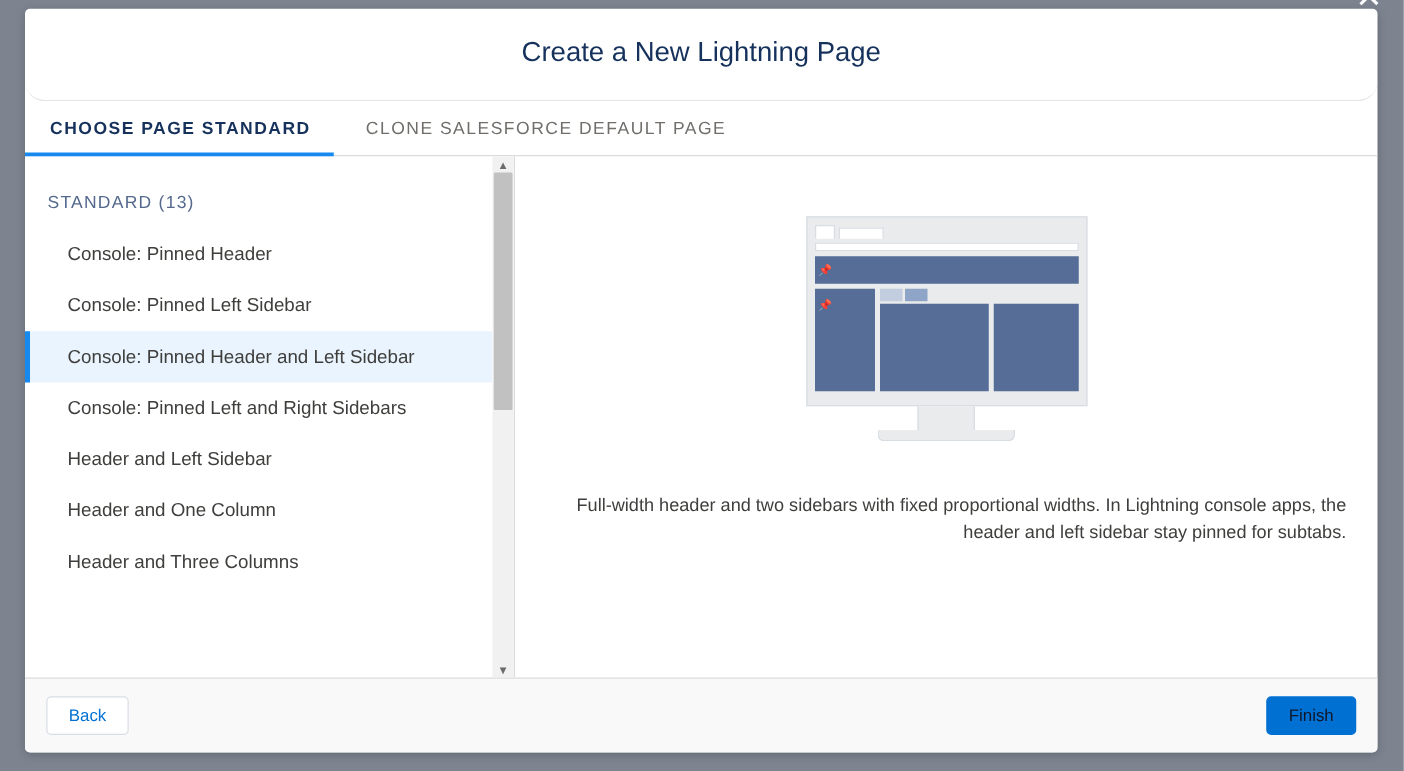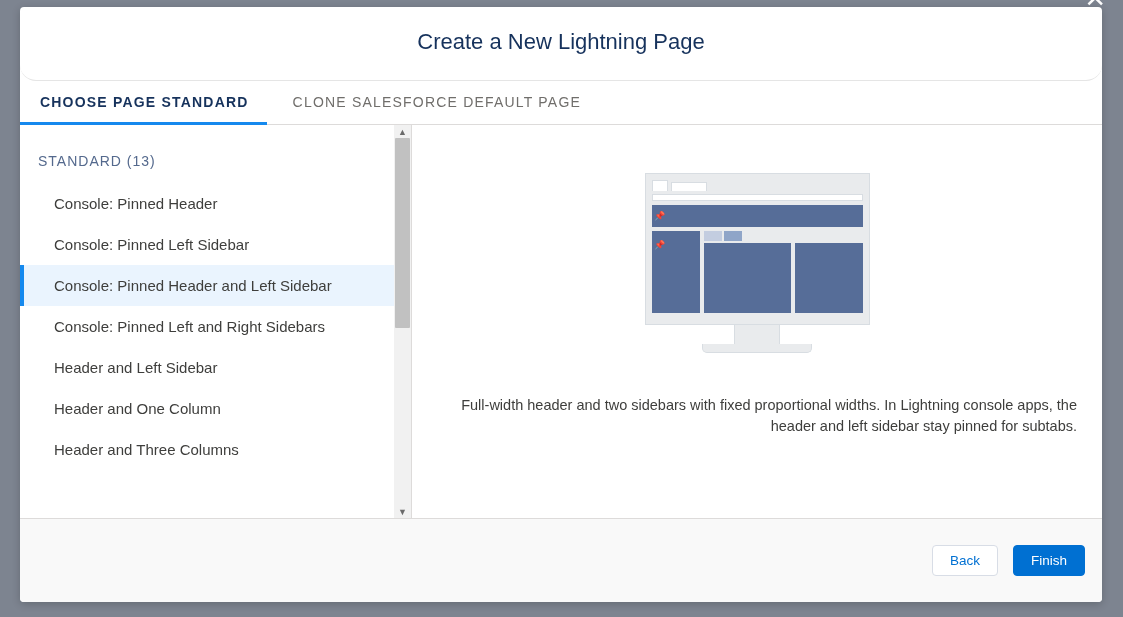--- a/index.html
+++ b/index.html
@@ -234,39 +234,39 @@
       margin-top: 42px;
       max-width: 640px;
       text-align: right;
       font-size: 14.5px;
       line-height: 1.45;
       color: #3e3e3c;
     }
     .footer {
       border-top: 1px solid #dddbda;
       background: #f9f9f9;
-      padding: 26px 17px;
-      display: flex;
-      justify-content: flex-end;
+      padding: 14px 17px;
+      display: flex;
+      justify-content: space-between;
       align-items: center;
       gap: 15px;
     }
     .btn {
       padding: 7px 17px;
       border-radius: 4px;
       font-size: 13.5px;
       cursor: pointer;
       border: 1px solid #d8dde6;
       background: #fff;
       color: #0070d2;
     }
     .btn.primary {
       background: #0070d2;
       border-color: #0070d2;
-      color: #ffffff;
+      color: #0f172a;
     }
   </style>
 </head>
 <body>
 
 <div class="close-icon">×</div>
 
 <div class="modal">
 
   <div class="header">

